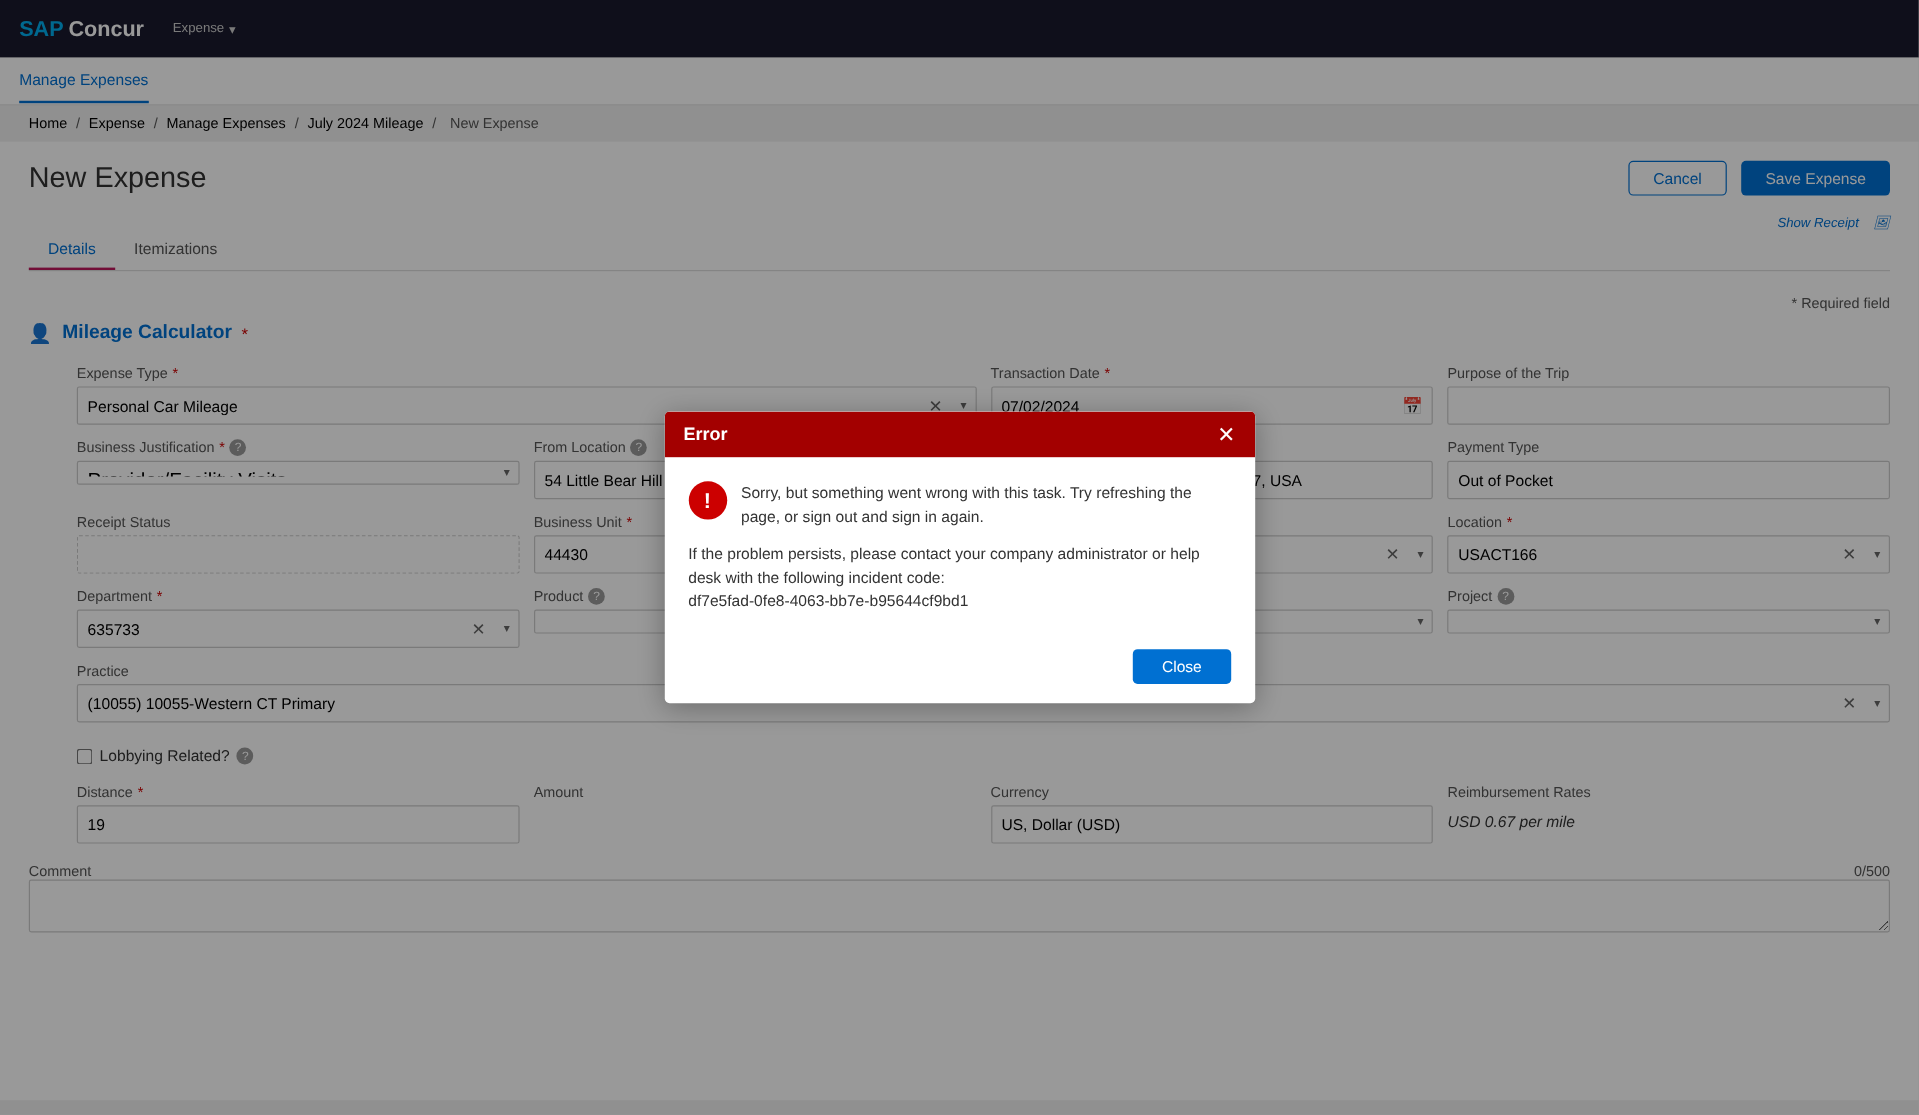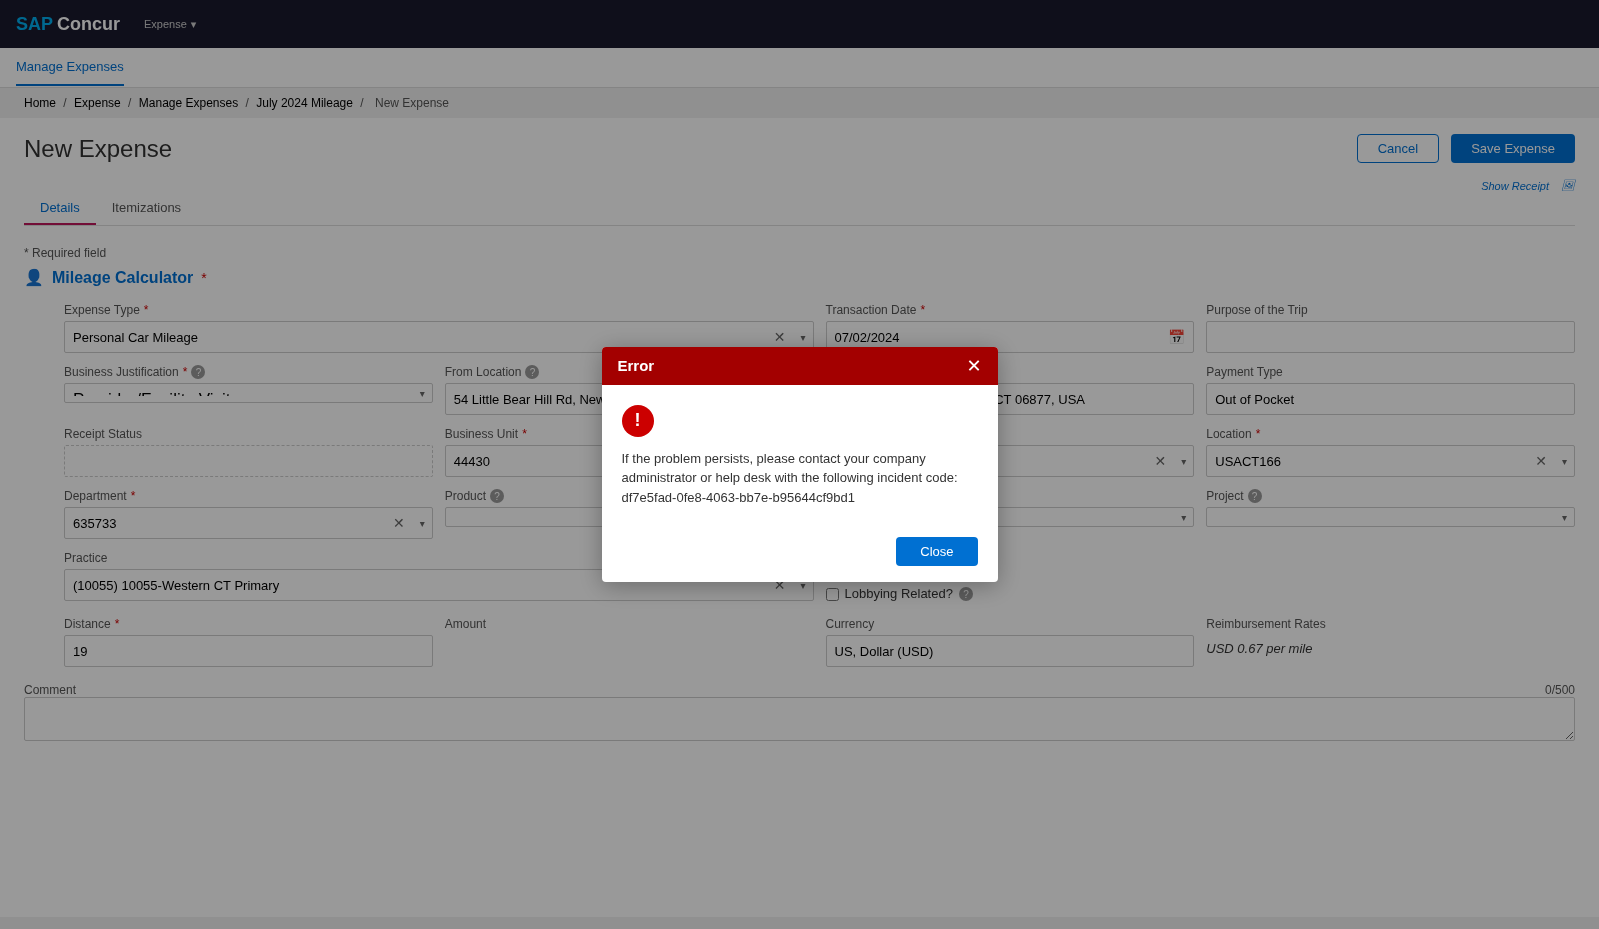--- a/index.html
+++ b/index.html
@@ -147,21 +147,21 @@
     .section-title {
       color: #0070d2;
       font-size: 16px;
       font-weight: bold;
     }
     .required-star {
       color: #c00;
       font-size: 14px;
     }
     .required-note {
-      text-align: left;
+      text-align: right;
       font-size: 12px;
       color: #555;
       margin-bottom: 8px;
     }
 
     
     .form-row {
       display: grid;
       gap: 12px;
       margin-bottom: 12px;
@@ -284,21 +284,21 @@
       z-index: 100;
       display: flex;
       align-items: center;
       justify-content: center;
     }
 
     
     .modal {
       background: white;
       border-radius: 4px;
-      width: 396px;
+      width: 492px;
       box-shadow: 0 4px 24px rgba(0,0,0,0.3);
       overflow: hidden;
     }
     .modal-header {
       background: #a30000;
       color: white;
       padding: 10px 16px;
       display: flex;
       align-items: center;
       justify-content: space-between;
@@ -584,21 +584,21 @@
         <span>Project</span>
         <span class="help-icon">?</span>
       </div>
       <div class="form-select-wrapper">
         <select class="form-select"><option value=""></option></select>
         <span class="select-arrow">▾</span>
       </div>
     </div>
   </div>
 
-  <div class="form-row" style="grid-template-columns: 1fr 1fr; align-items: end;">
+  <div class="form-row" style="grid-template-columns: 1fr; align-items: end;">
     <div class="form-group">
       <div class="form-label">Practice</div>
       <div class="input-clear-wrapper">
         <input class="form-input" value="(10055) 10055-Western CT Primary" style="">
         <span class="clear-btn">✕</span>
         <span class="drop-btn">▾</span>
       </div>
     </div>
     <div class="checkbox-row">
       <input type="checkbox" style="">
@@ -641,20 +641,21 @@
 
 <div class="overlay">
   <div class="modal">
     <div class="modal-header">
       <span class="modal-title">Error</span>
       <button class="modal-close">✕</button>
     </div>
     <div class="modal-body">
       <div class="modal-error-row">
         <div class="error-icon">!</div>
+        <div class="modal-message">Sorry, but something went wrong with this task. Try refreshing the page, or sign out and sign in again.</div>
       </div>
       <div class="modal-detail">
         <span>If the problem persists, please contact your company administrator or help desk with the following incident code:</span>
         <br>
         <span class="incident-code">df7e5fad-0fe8-4063-bb7e-b95644cf9bd1</span>
       </div>
     </div>
     <div class="modal-footer">
       <button class="btn-close">Close</button>
     </div>

